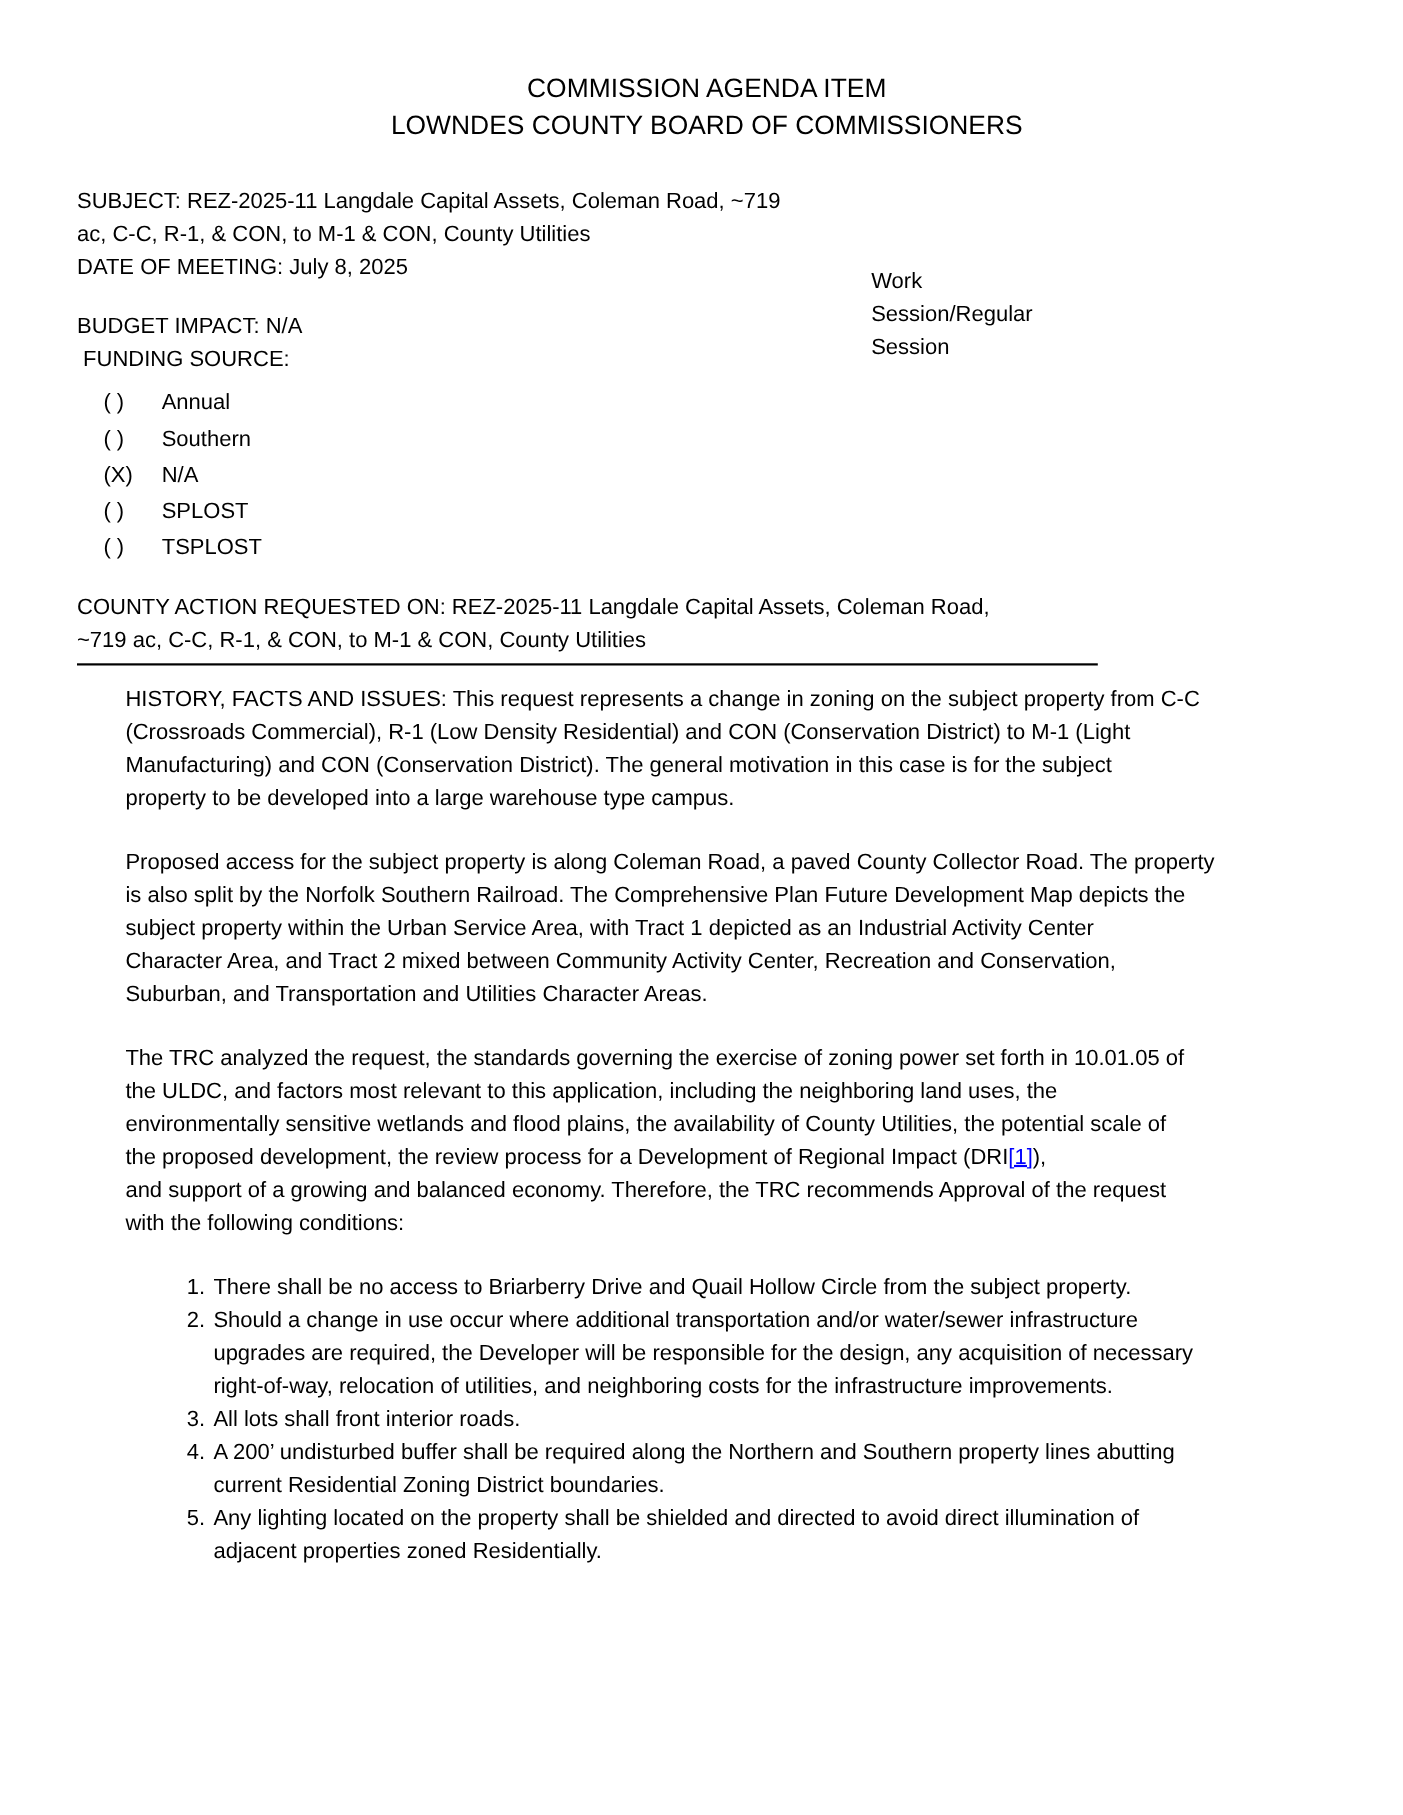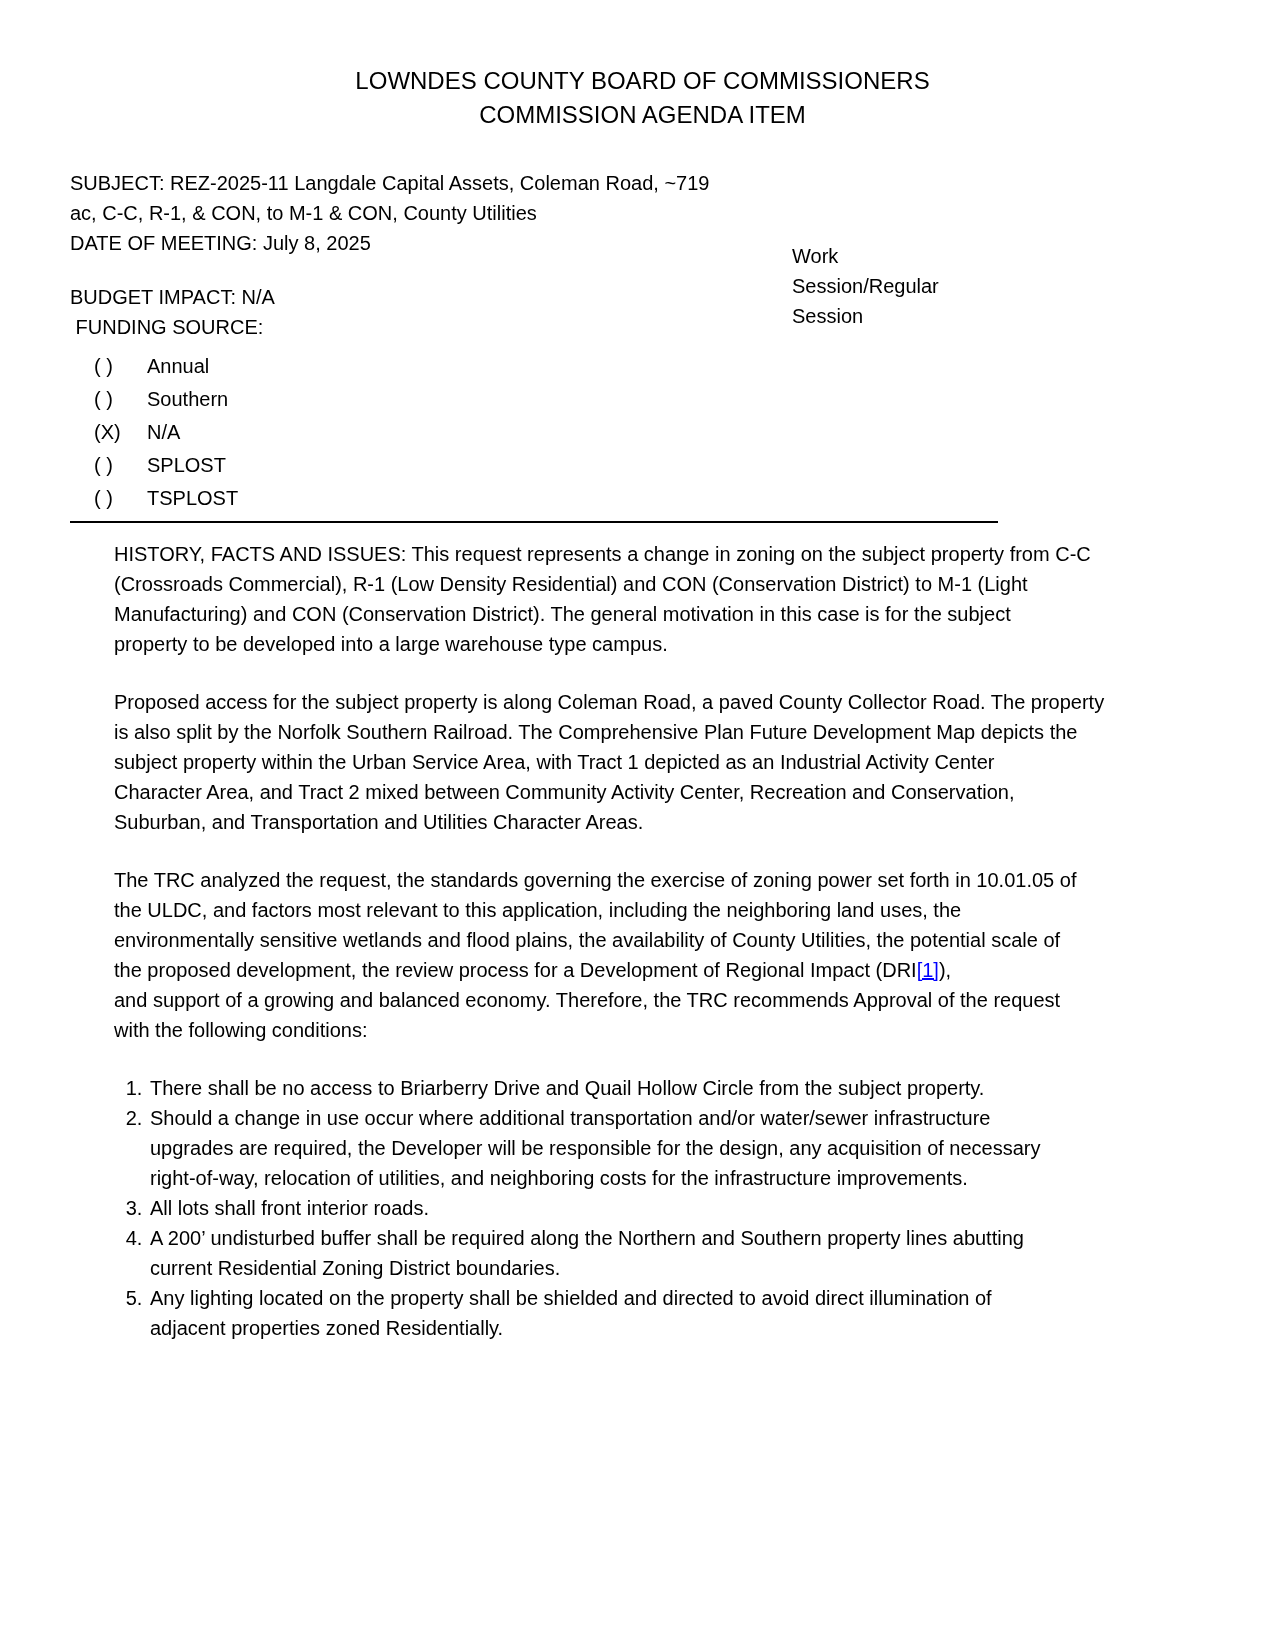--- a/index.html
+++ b/index.html
@@ -40,30 +40,31 @@
   .para { line-height: 30px; margin-top: 28px; margin-left: 44px; }
   .para.history { margin-top: 16px; }
 
   a.footnote-link { color: #0000FF; text-decoration: underline; cursor: pointer; }
 
   ol.conditions { margin: 28px 0 0 0; padding-left: 78px; }
   ol.conditions li {
     line-height: 30px;
     white-space: pre-wrap;
     padding-left: 2px;
+    margin-left: 44px;
   }
 </style>
 </head>
 <body>
 
 <div class="page">
 
   <div class="title-block">
+    <div>COMMISSION AGENDA ITEM</div>
     <div>LOWNDES COUNTY BOARD OF COMMISSIONERS</div>
-    <div>COMMISSION AGENDA ITEM</div>
   </div>
 
   <div class="meta-area">
     <div class="subject pre">SUBJECT: REZ-2025-11 Langdale Capital Assets, Coleman Road, ~719
 ac, C-C, R-1, &amp; CON, to M-1 &amp; CON, County Utilities</div>
     <div class="session-type pre">Work
 Session/Regular
 Session</div>
     <div class="date-of-meeting">DATE OF MEETING: July 8, 2025</div>
     <div class="budget-block pre">BUDGET IMPACT: N/A
@@ -85,20 +86,22 @@
       <div class="opt-row">
         <span class="opt-mark">( )</span>
         <span>SPLOST</span>
       </div>
       <div class="opt-row">
         <span class="opt-mark">( )</span>
         <span>TSPLOST</span>
       </div>
     </div>
 
+    <div class="county-action pre">COUNTY ACTION REQUESTED ON: REZ-2025-11 Langdale Capital Assets, Coleman Road,
+~719 ac, C-C, R-1, &amp; CON, to M-1 &amp; CON, County Utilities</div>
     <div class="action-rule"></div>
 
     <div class="para history pre">HISTORY, FACTS AND ISSUES: This request represents a change in zoning on the subject property from C-C
 (Crossroads Commercial), R-1 (Low Density Residential) and CON (Conservation District) to M-1 (Light
 Manufacturing) and CON (Conservation District). The general motivation in this case is for the subject
 property to be developed into a large warehouse type campus.</div>
 
     <div class="para pre">Proposed access for the subject property is along Coleman Road, a paved County Collector Road. The property
 is also split by the Norfolk Southern Railroad. The Comprehensive Plan Future Development Map depicts the
 subject property within the Urban Service Area, with Tract 1 depicted as an Industrial Activity Center

